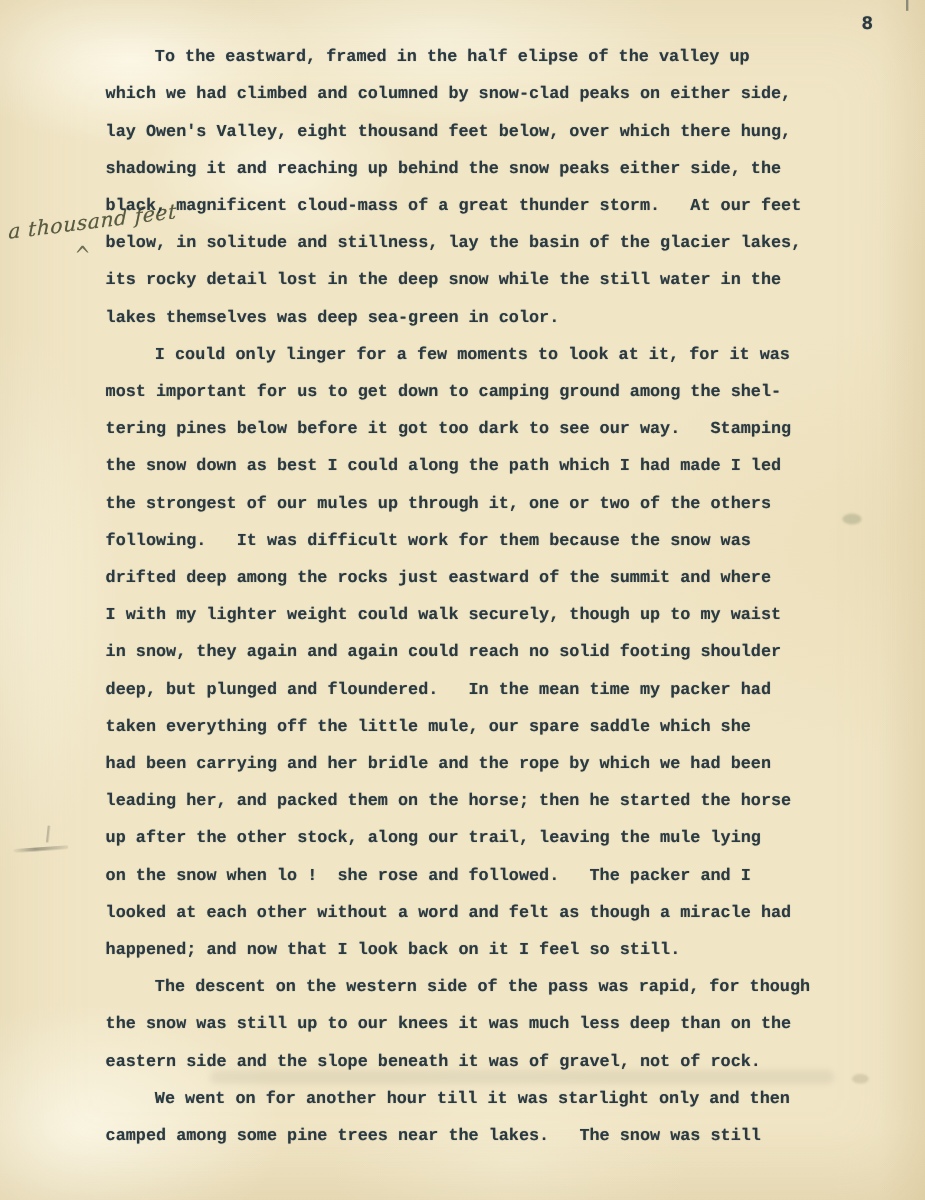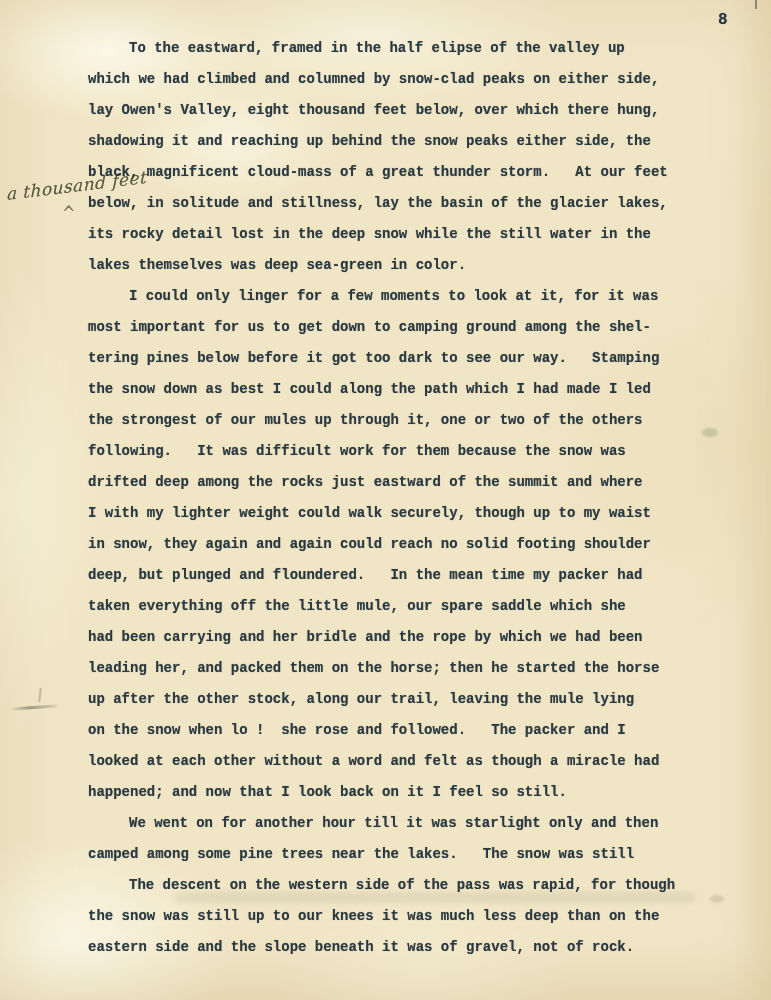--- a/index.html
+++ b/index.html
@@ -157,25 +157,25 @@
 I with my lighter weight could walk securely, though up to my waist
 in snow, they again and again could reach no solid footing shoulder
 deep, but plunged and floundered.   In the mean time my packer had
 taken everything off the little mule, our spare saddle which she
 had been carrying and her bridle and the rope by which we had been
 leading her, and packed them on the horse; then he started the horse
 up after the other stock, along our trail, leaving the mule lying
 on the snow when lo !  she rose and followed.   The packer and I
 looked at each other without a word and felt as though a miracle had
 happened; and now that I look back on it I feel so still.</p>
-    <p class="para">We went on for another hour till it was starlight only and then
-camped among some pine trees near the lakes.   The snow was still</p>
     <p class="para">The descent on the western side of the pass was rapid, for though
 the snow was still up to our knees it was much less deep than on the
 eastern side and the slope beneath it was of gravel, not of rock.</p>
+    <p class="para">We went on for another hour till it was starlight only and then
+camped among some pine trees near the lakes.   The snow was still</p>
   </div>
 
   <div class="pencil-mark"></div>
   <div class="pencil-tick"></div>
   <div class="ink-smudge"></div>
   <div class="fleck fleck-1"></div>
   <div class="fleck fleck-2"></div>
 
 </div>
 

